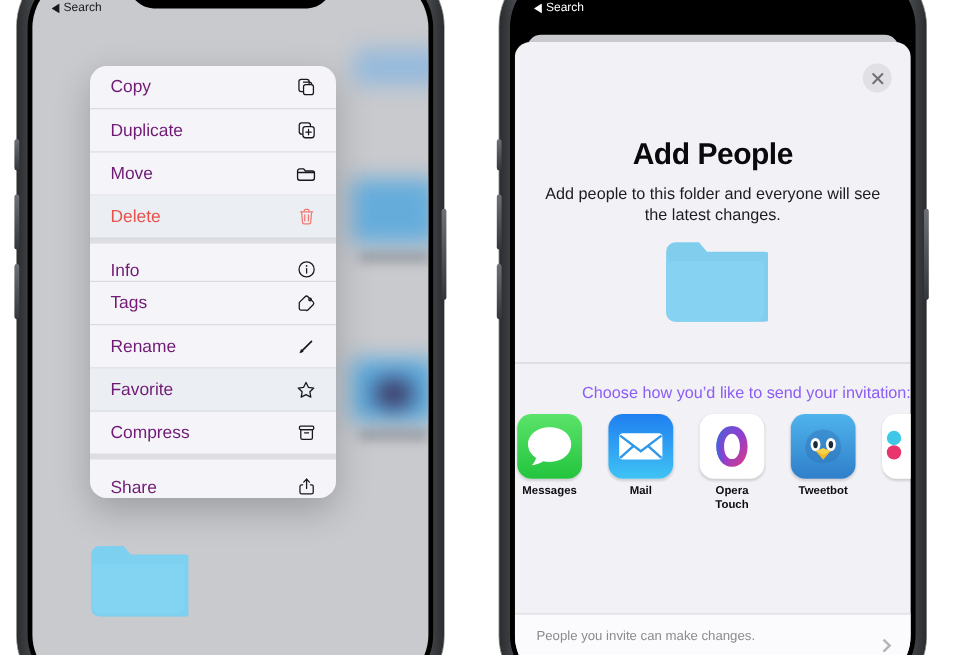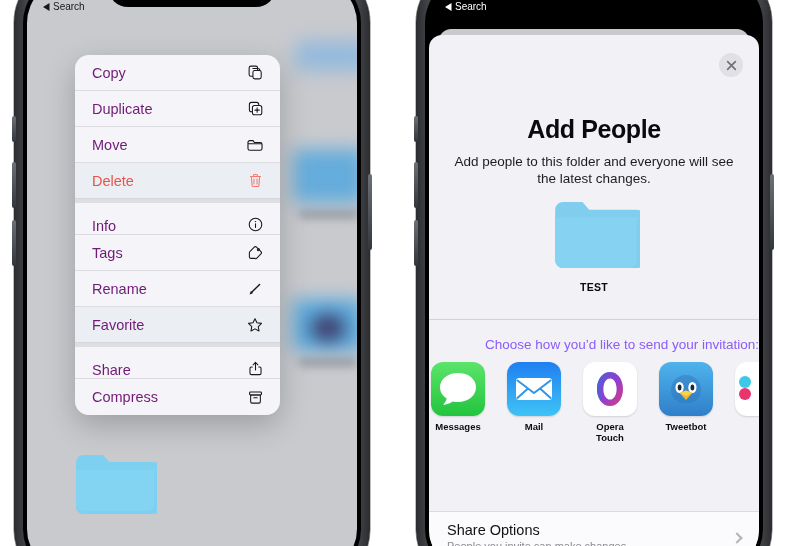--- a/index.html
+++ b/index.html
@@ -265,38 +265,38 @@
 
           <div class="ctx-item shade">
             <span>Favorite</span>
             <span class="ctx-icon">
               <svg width="18" height="18" viewBox="0 0 20 20" fill="none" stroke="#17181c" stroke-width="1.2" stroke-linejoin="round">
                 <path d="M10 3 l2.2 4.5 5 .7 -3.6 3.5 .85 4.95 L10 14.3 5.55 16.65 6.4 11.7 2.8 8.2 7.8 7.5 z"></path>
               </svg>
             </span>
           </div>
 
+          <div class="ctx-item">
+            <span>Compress</span>
+            <span class="ctx-icon">
+              <svg width="17" height="17" viewBox="0 0 20 20" fill="none" stroke="#17181c" stroke-width="1.25">
+                <rect x="3" y="3.6" width="14" height="3.4" rx="1.1"></rect>
+                <path d="M4.3 7 h11.4 v8 a1.6 1.6 0 0 1 -1.6 1.6 h-8.2 a1.6 1.6 0 0 1 -1.6 -1.6 z"></path>
+                <path d="M8 10.2 h4" stroke-linecap="round"></path>
+              </svg>
+            </span>
+          </div>
+
           <div class="ctx-item sep-top">
             <span>Share</span>
             <span class="ctx-icon">
               <svg width="17" height="17" viewBox="0 0 20 20" fill="none" stroke="#17181c" stroke-width="1.25" stroke-linecap="round">
                 <path d="M10 2.8 v9"></path>
                 <path d="M7.2 5.6 L10 2.8 12.8 5.6"></path>
                 <path d="M6.2 8.2 h-1.1 a1.6 1.6 0 0 0 -1.6 1.6 v5.8 a1.6 1.6 0 0 0 1.6 1.6 h9.8 a1.6 1.6 0 0 0 1.6 -1.6 v-5.8 a1.6 1.6 0 0 0 -1.6 -1.6 h-1.1"></path>
-              </svg>
-            </span>
-          </div>
-
-          <div class="ctx-item">
-            <span>Compress</span>
-            <span class="ctx-icon">
-              <svg width="17" height="17" viewBox="0 0 20 20" fill="none" stroke="#17181c" stroke-width="1.25">
-                <rect x="3" y="3.6" width="14" height="3.4" rx="1.1"></rect>
-                <path d="M4.3 7 h11.4 v8 a1.6 1.6 0 0 1 -1.6 1.6 h-8.2 a1.6 1.6 0 0 1 -1.6 -1.6 z"></path>
-                <path d="M8 10.2 h4" stroke-linecap="round"></path>
               </svg>
             </span>
           </div>
 
         </div>
 
         <div class="statusbar sb-light">
 
           <div class="sb-back">
             <svg width="7" height="8" viewBox="0 0 7 8">
@@ -337,21 +337,20 @@
           <div class="sheet-title">Add People</div>
           <div class="sheet-sub">Add people to this folder and everyone will see the latest changes.</div>
 
           <div class="folder-wrap">
             <span class="folder-mid">
               <svg viewBox="0 0 90 74" width="88" height="72">
                 <path d="M3 11 a8 8 0 0 1 8 -8 h20 l7 8 h49 a8 8 0 0 1 8 8 v44 a8 8 0 0 1 -8 8 h-76 a8 8 0 0 1 -8 -8 z" fill="#81cdee"></path>
                 <path d="M3 19 h84 v44 a8 8 0 0 1 -8 8 h-68 a8 8 0 0 1 -8 -8 z" fill="#85d2f2"></path>
               </svg>
             </span>
-            <div class="folder-name">TEST</div>
           </div>
 
           <div class="hr"></div>
 
           <div class="invite-label">Choose how you’d like to send your invitation:</div>
 
           <div class="apps">
 
             <div class="app">
               <div class="app-icon" style="background:linear-gradient(180deg,#5be46a,#23c43e);">
@@ -411,21 +410,20 @@
                   <circle cx="10" cy="20" r="6" fill="#3ec8e8"></circle>
                   <circle cx="10" cy="32" r="6" fill="#e8356d"></circle>
                 </svg>
               </div>
               <div class="app-name">S</div>
             </div>
 
           </div>
 
           <div class="share-opt">
-            <div class="share-opt-title">Share Options</div>
             <div class="share-opt-sub">People you invite can make changes.</div>
             <span class="chev"></span>
           </div>
 
         </div>
 
         <div class="statusbar sb-dark">
 
           <div class="sb-back">
             <svg width="7" height="8" viewBox="0 0 7 8">

